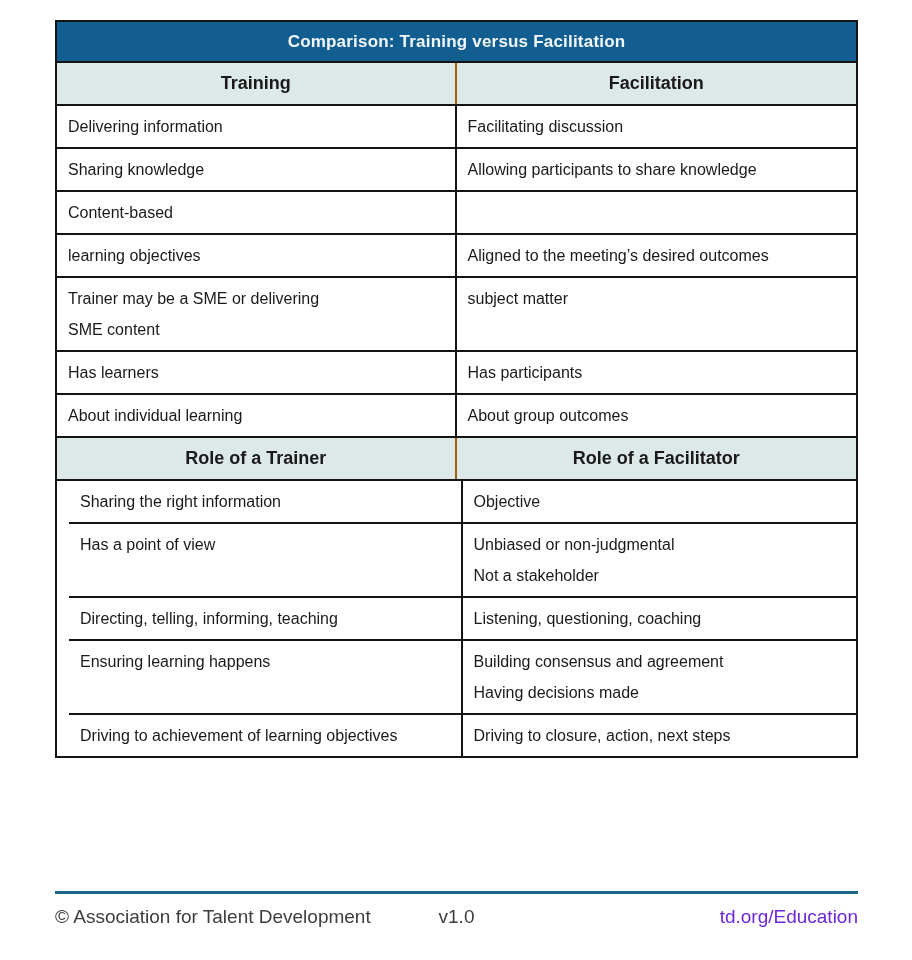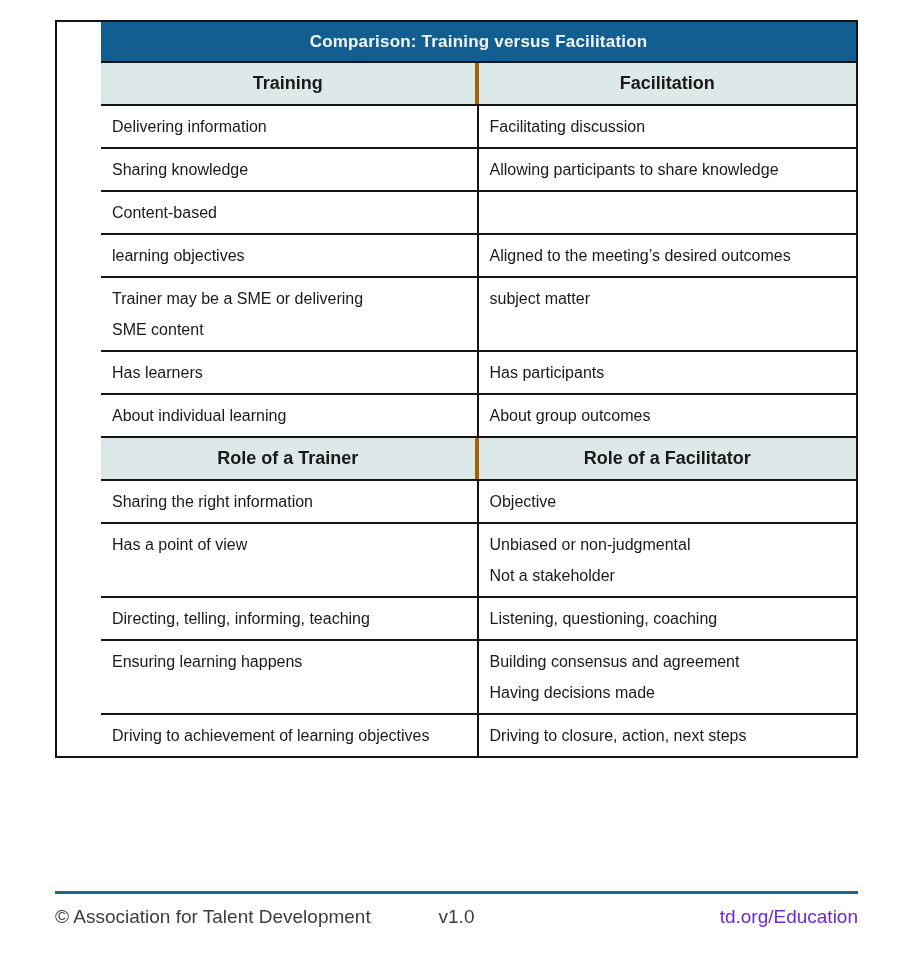--- a/index.html
+++ b/index.html
@@ -15,52 +15,51 @@
     background: #ffffff;
     overflow: hidden;
   }
   .comparison-table {
     position: absolute;
     left: 55px;
     top: 20px;
     width: 803px;
     border: 2px solid #141414;
     background: #ffffff;
-    padding-left: 44px;
   }
   .title-bar {
     height: 41px;
     background: #135E90;
     color: #f2f7fa;
     display: flex;
     align-items: center;
     justify-content: center;
     font-size: 17px;
     font-weight: bold;
     letter-spacing: 0.2px;
     border-bottom: 2px solid #141414;
   }
   .hdr-row, .body-row {
     display: flex;
     border-bottom: 2px solid #141414;
   }
-  .comparison-table > :last-child { border-bottom: none; }
+  .comparison-table > :last-child { border-bottom: none; margin-left: 12px; }
   .rows-group .body-row:last-child { border-bottom: 2px solid #141414; }
   .rows-group:last-of-type .body-row:last-child { border-bottom: none; }
   .hdr-cell {
     width: 50%;
     background: #dde8e9;
     display: flex;
     align-items: center;
     justify-content: center;
     font-size: 18px;
     font-weight: bold;
     height: 41px;
   }
-  .hdr-cell:first-child { border-right: 4px solid #a16207; }
+  .hdr-cell:first-child { border-right: 2px solid #a16207; }
   .cell {
     width: 50%;
     padding: 5px 11px;
     font-size: 16px;
     line-height: 31px;
   }
   .cell.left { border-right: 2px solid #141414; }
   .footer-rule {
     position: absolute;
     left: 55px;

